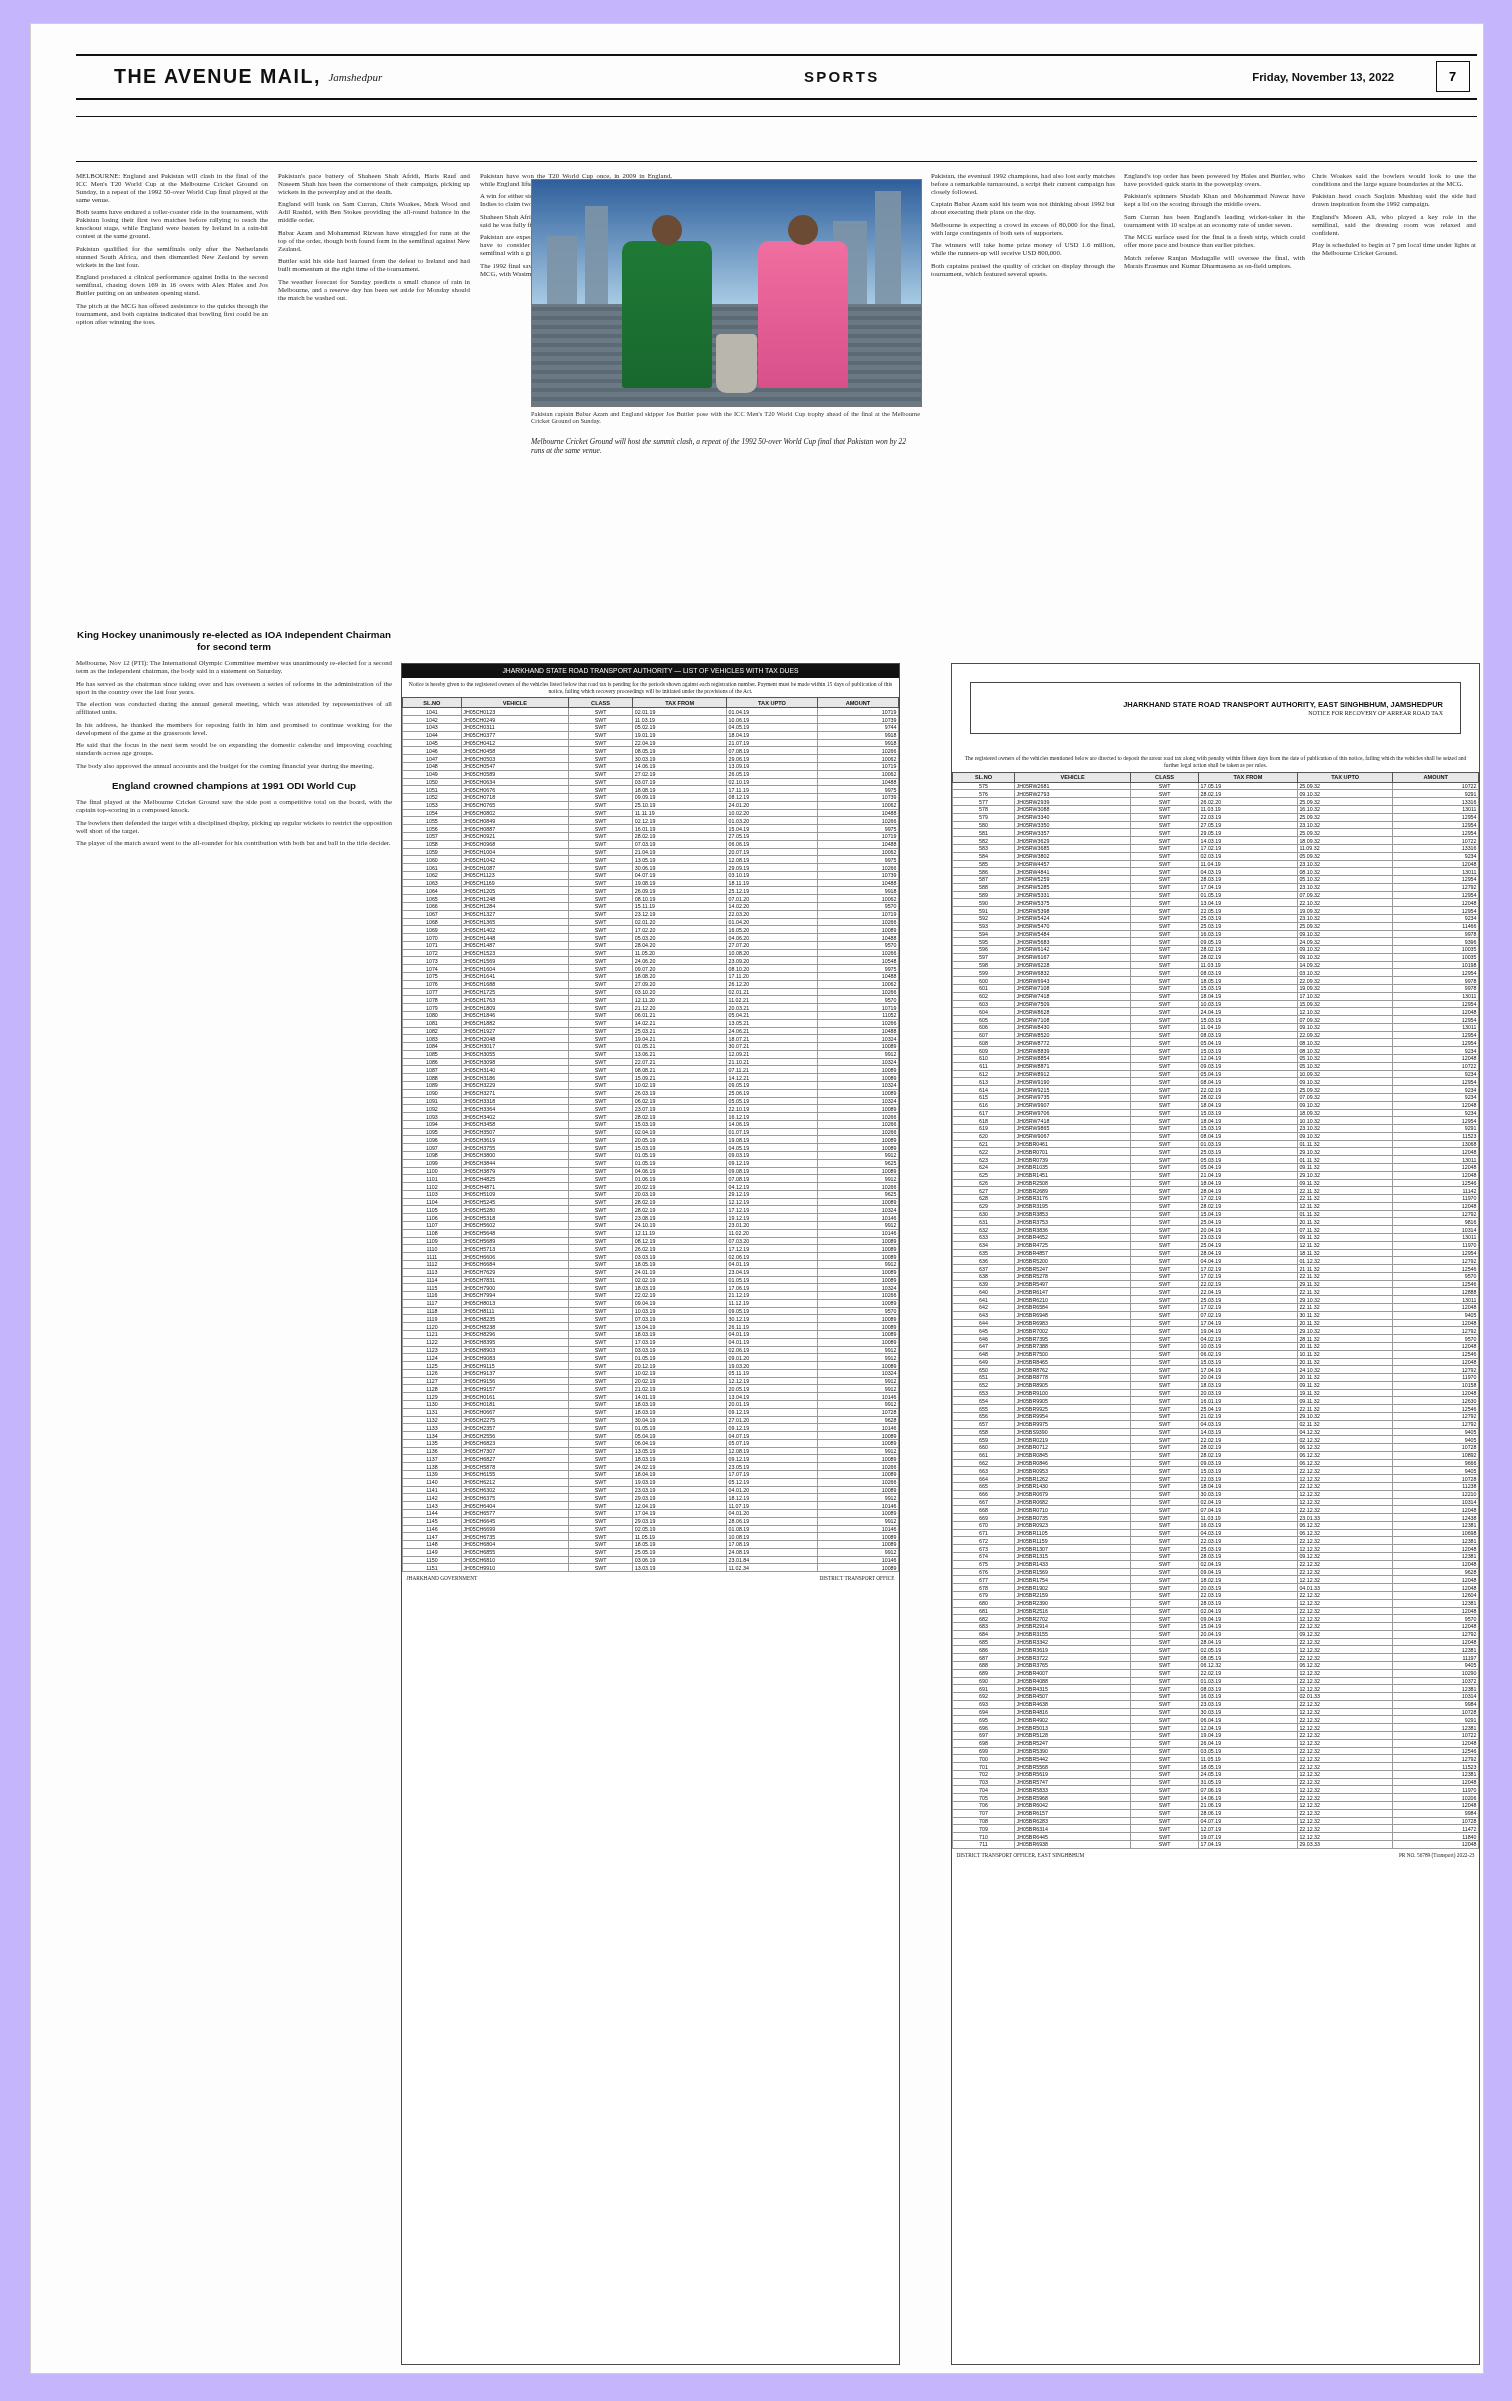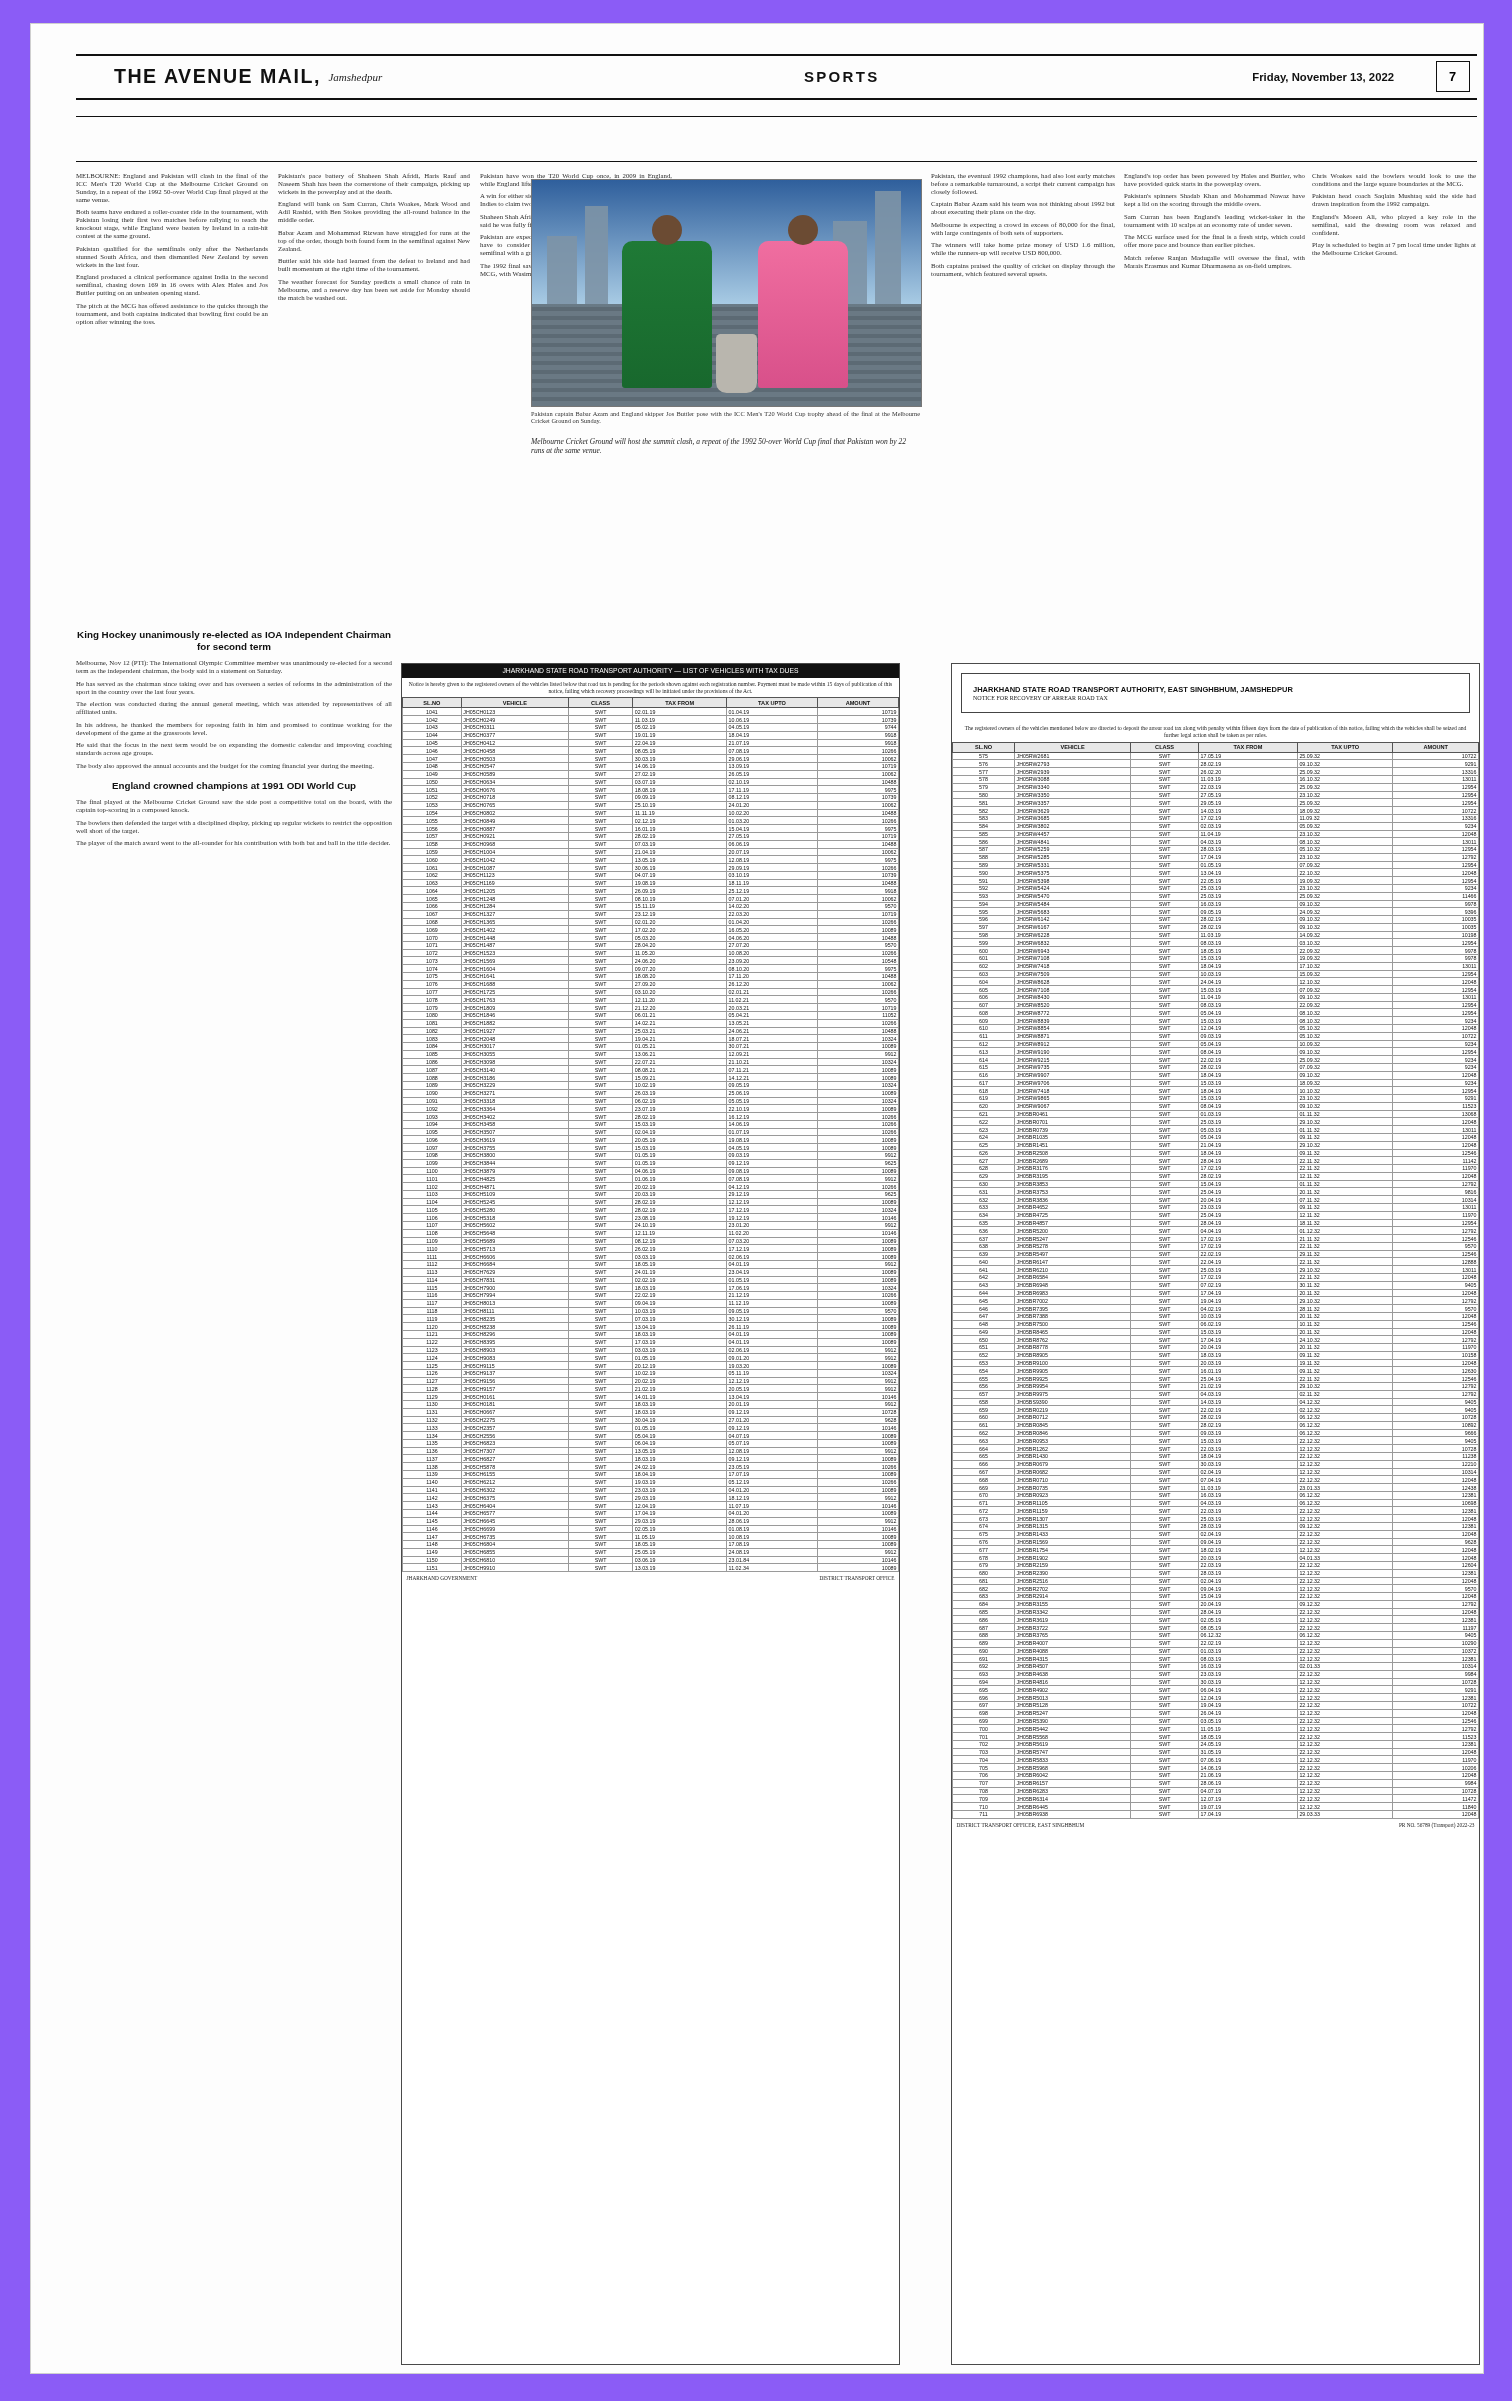--- a/index.html
+++ b/index.html
@@ -1,18 +1,18 @@
 <!DOCTYPE html>
 <html style="font-size:12px"><head>
 <meta charset="utf-8">
 <style>
   html,body{margin:0;padding:0;background:#b9b9b9;}
   body{font-family:"Liberation Serif", serif;}
   .page{
-    position:relative;width:1512px;height:2401px;background:#8b5cf6;
+    position:relative;width:1512px;height:2401px;background:#c4b5fd;
     box-sizing:border-box;
   }
   .sheet{
     position:absolute;left:30px;top:22.6px;width:1452px;height:2349px;
     background:#fdfdfd;border:0.8px solid #cfcfcf;
   }
   
   .masthead{
     position:absolute;left:45px;top:30px;width:1401px;height:42px;
     border-top:2.3px solid #111;border-bottom:2.3px solid #111;
@@ -104,21 +104,21 @@
     font-weight:bold;color:#111;
   }
   table.tax td{
     font-size:5.3px;border:0.8px solid #9a9a9a;padding:0.4px 1.5px;color:#111;
     white-space:nowrap;
   }
   .t-r{text-align:right;}
   .t-c{text-align:center;}
   .tax-foot{font-size:5.3px;padding:3px 4.5px;display:flex;justify-content:space-between;color:#222;}
   .tax-head-box{
-    border:0.8px solid #444;margin:9px;padding:11px;text-align:left;
+    border:0.8px solid #444;margin:18px;padding:17px;text-align:right;
   }
   .tax-head-box .t1{font-family:"Liberation Sans", sans-serif;font-weight:bold;font-size:7.5px;color:#111;}
   .tax-head-box .t2{font-size:6px;color:#222;margin-top:1.5px;}
   .tax-scroll{overflow:hidden;}
 </style>
 </head>
 <body>
 
 <div class="page">
   <div class="sheet">

